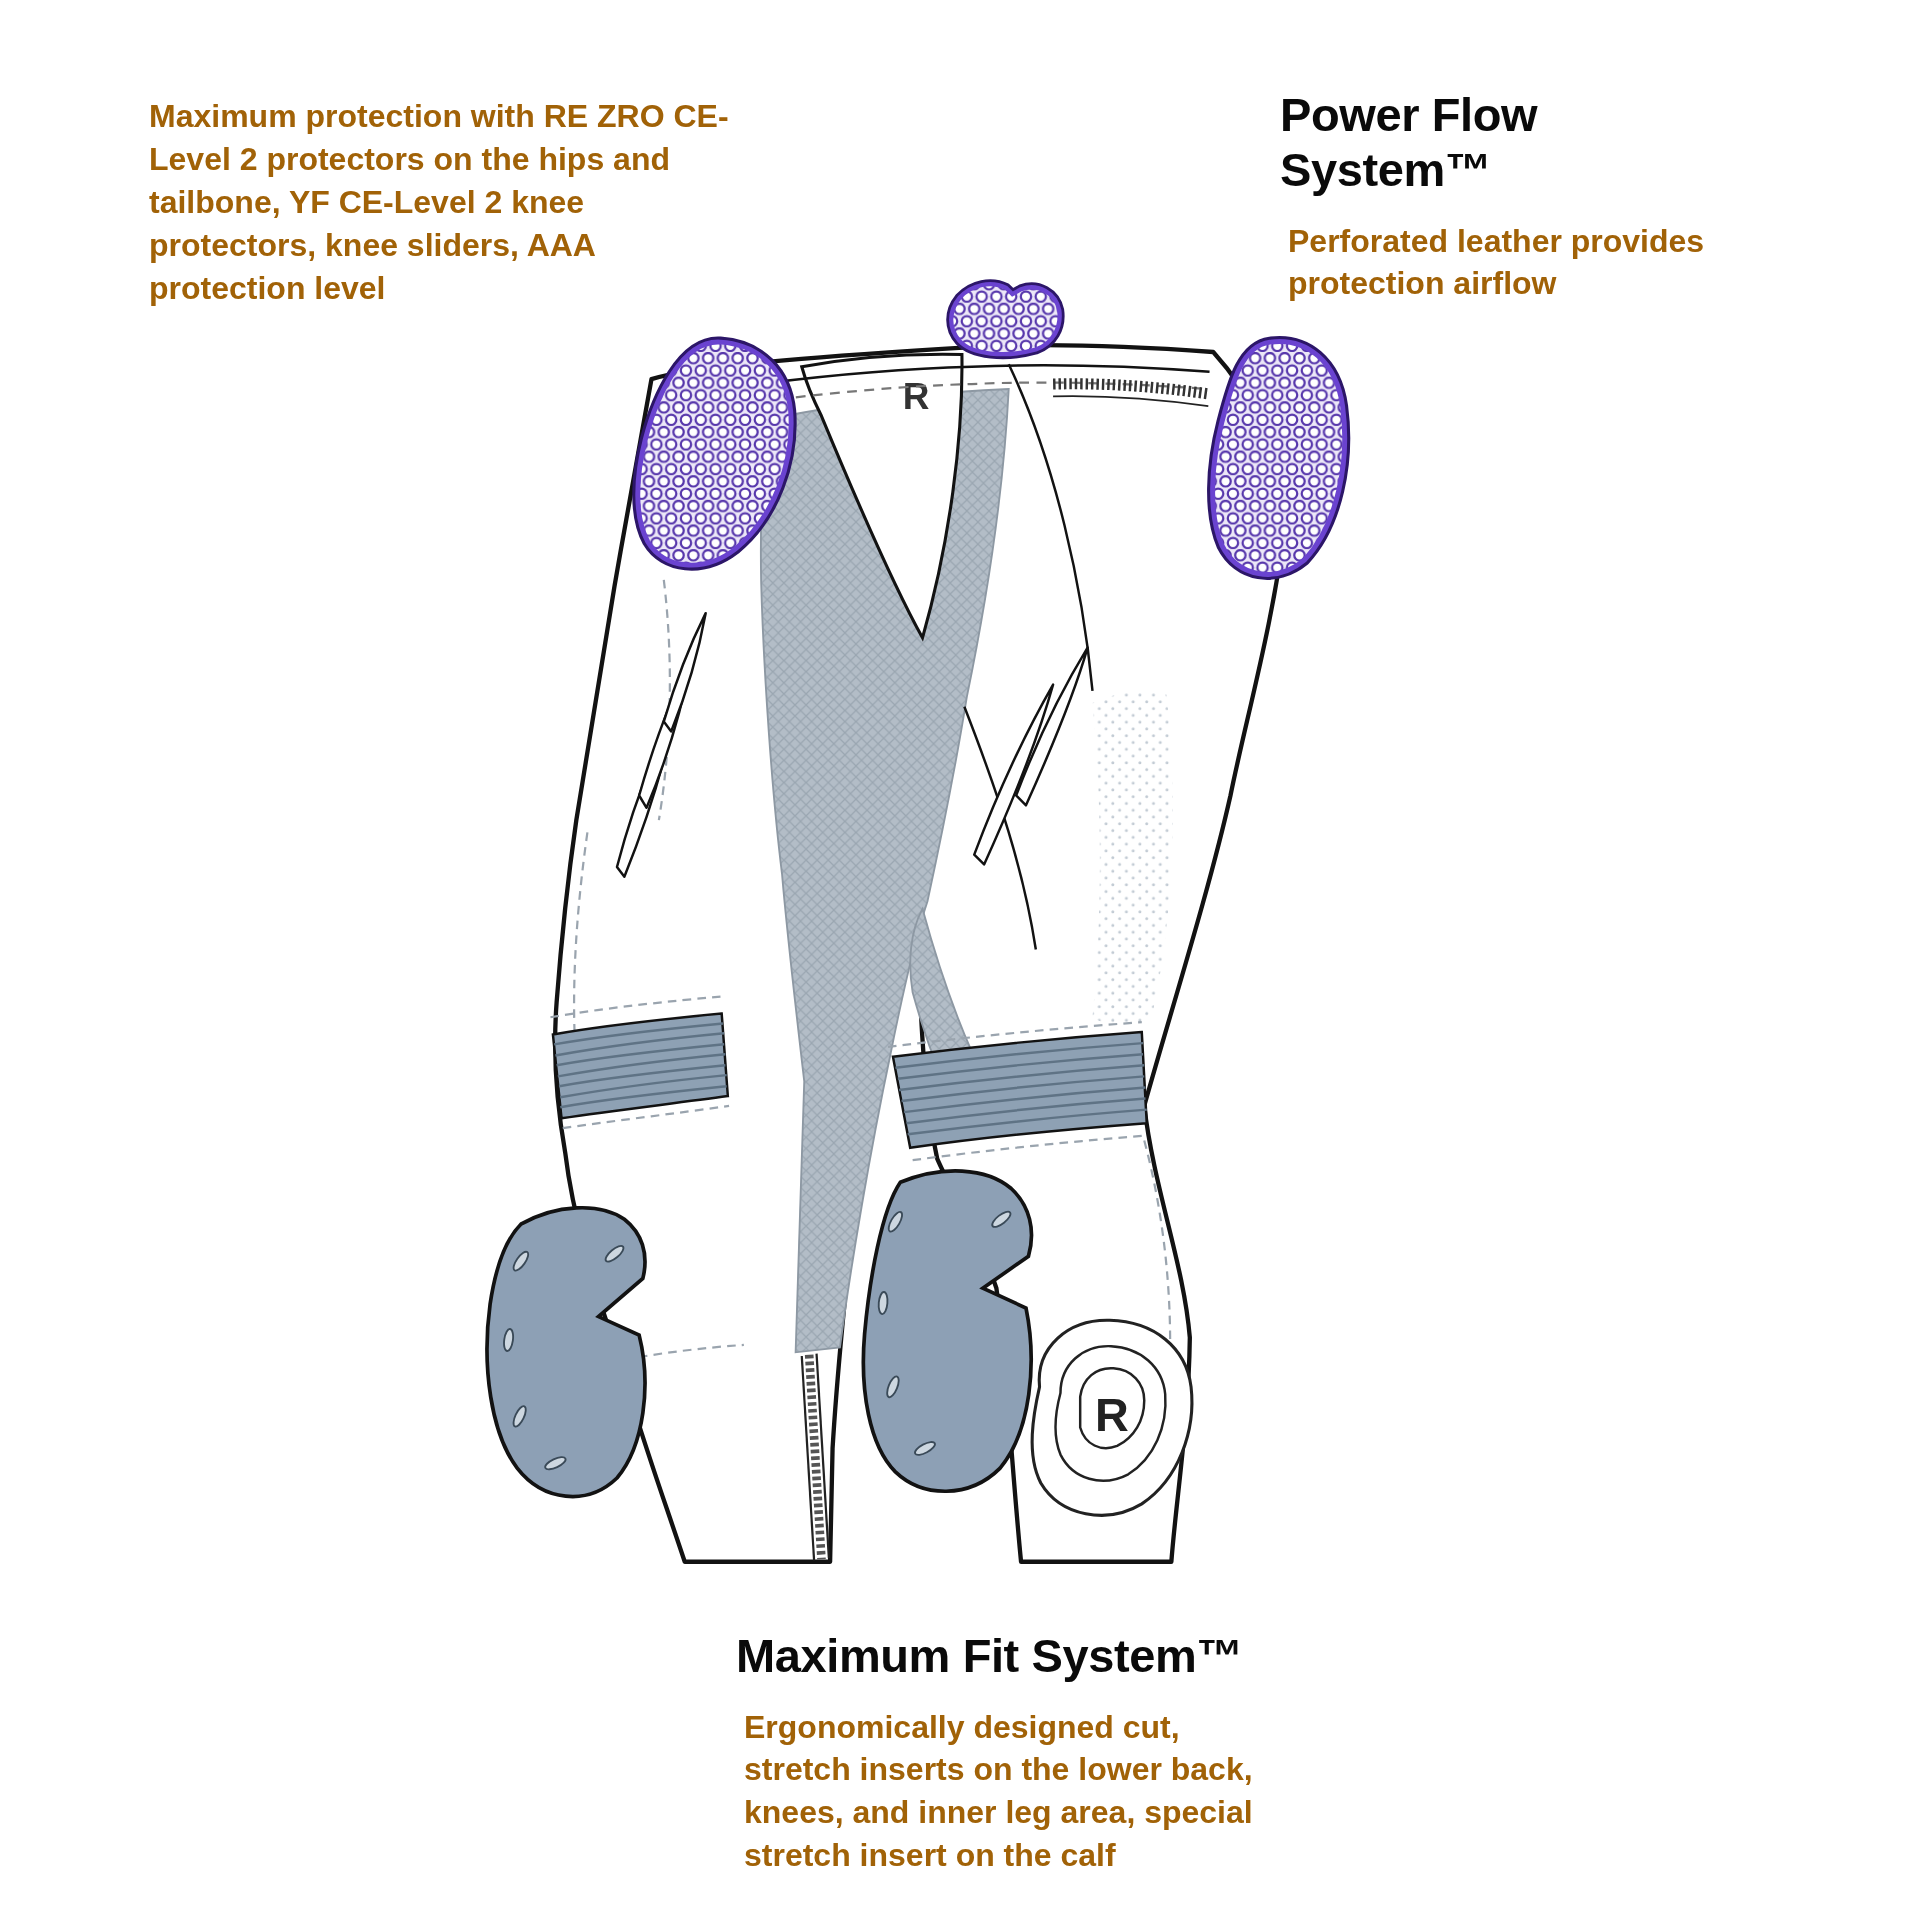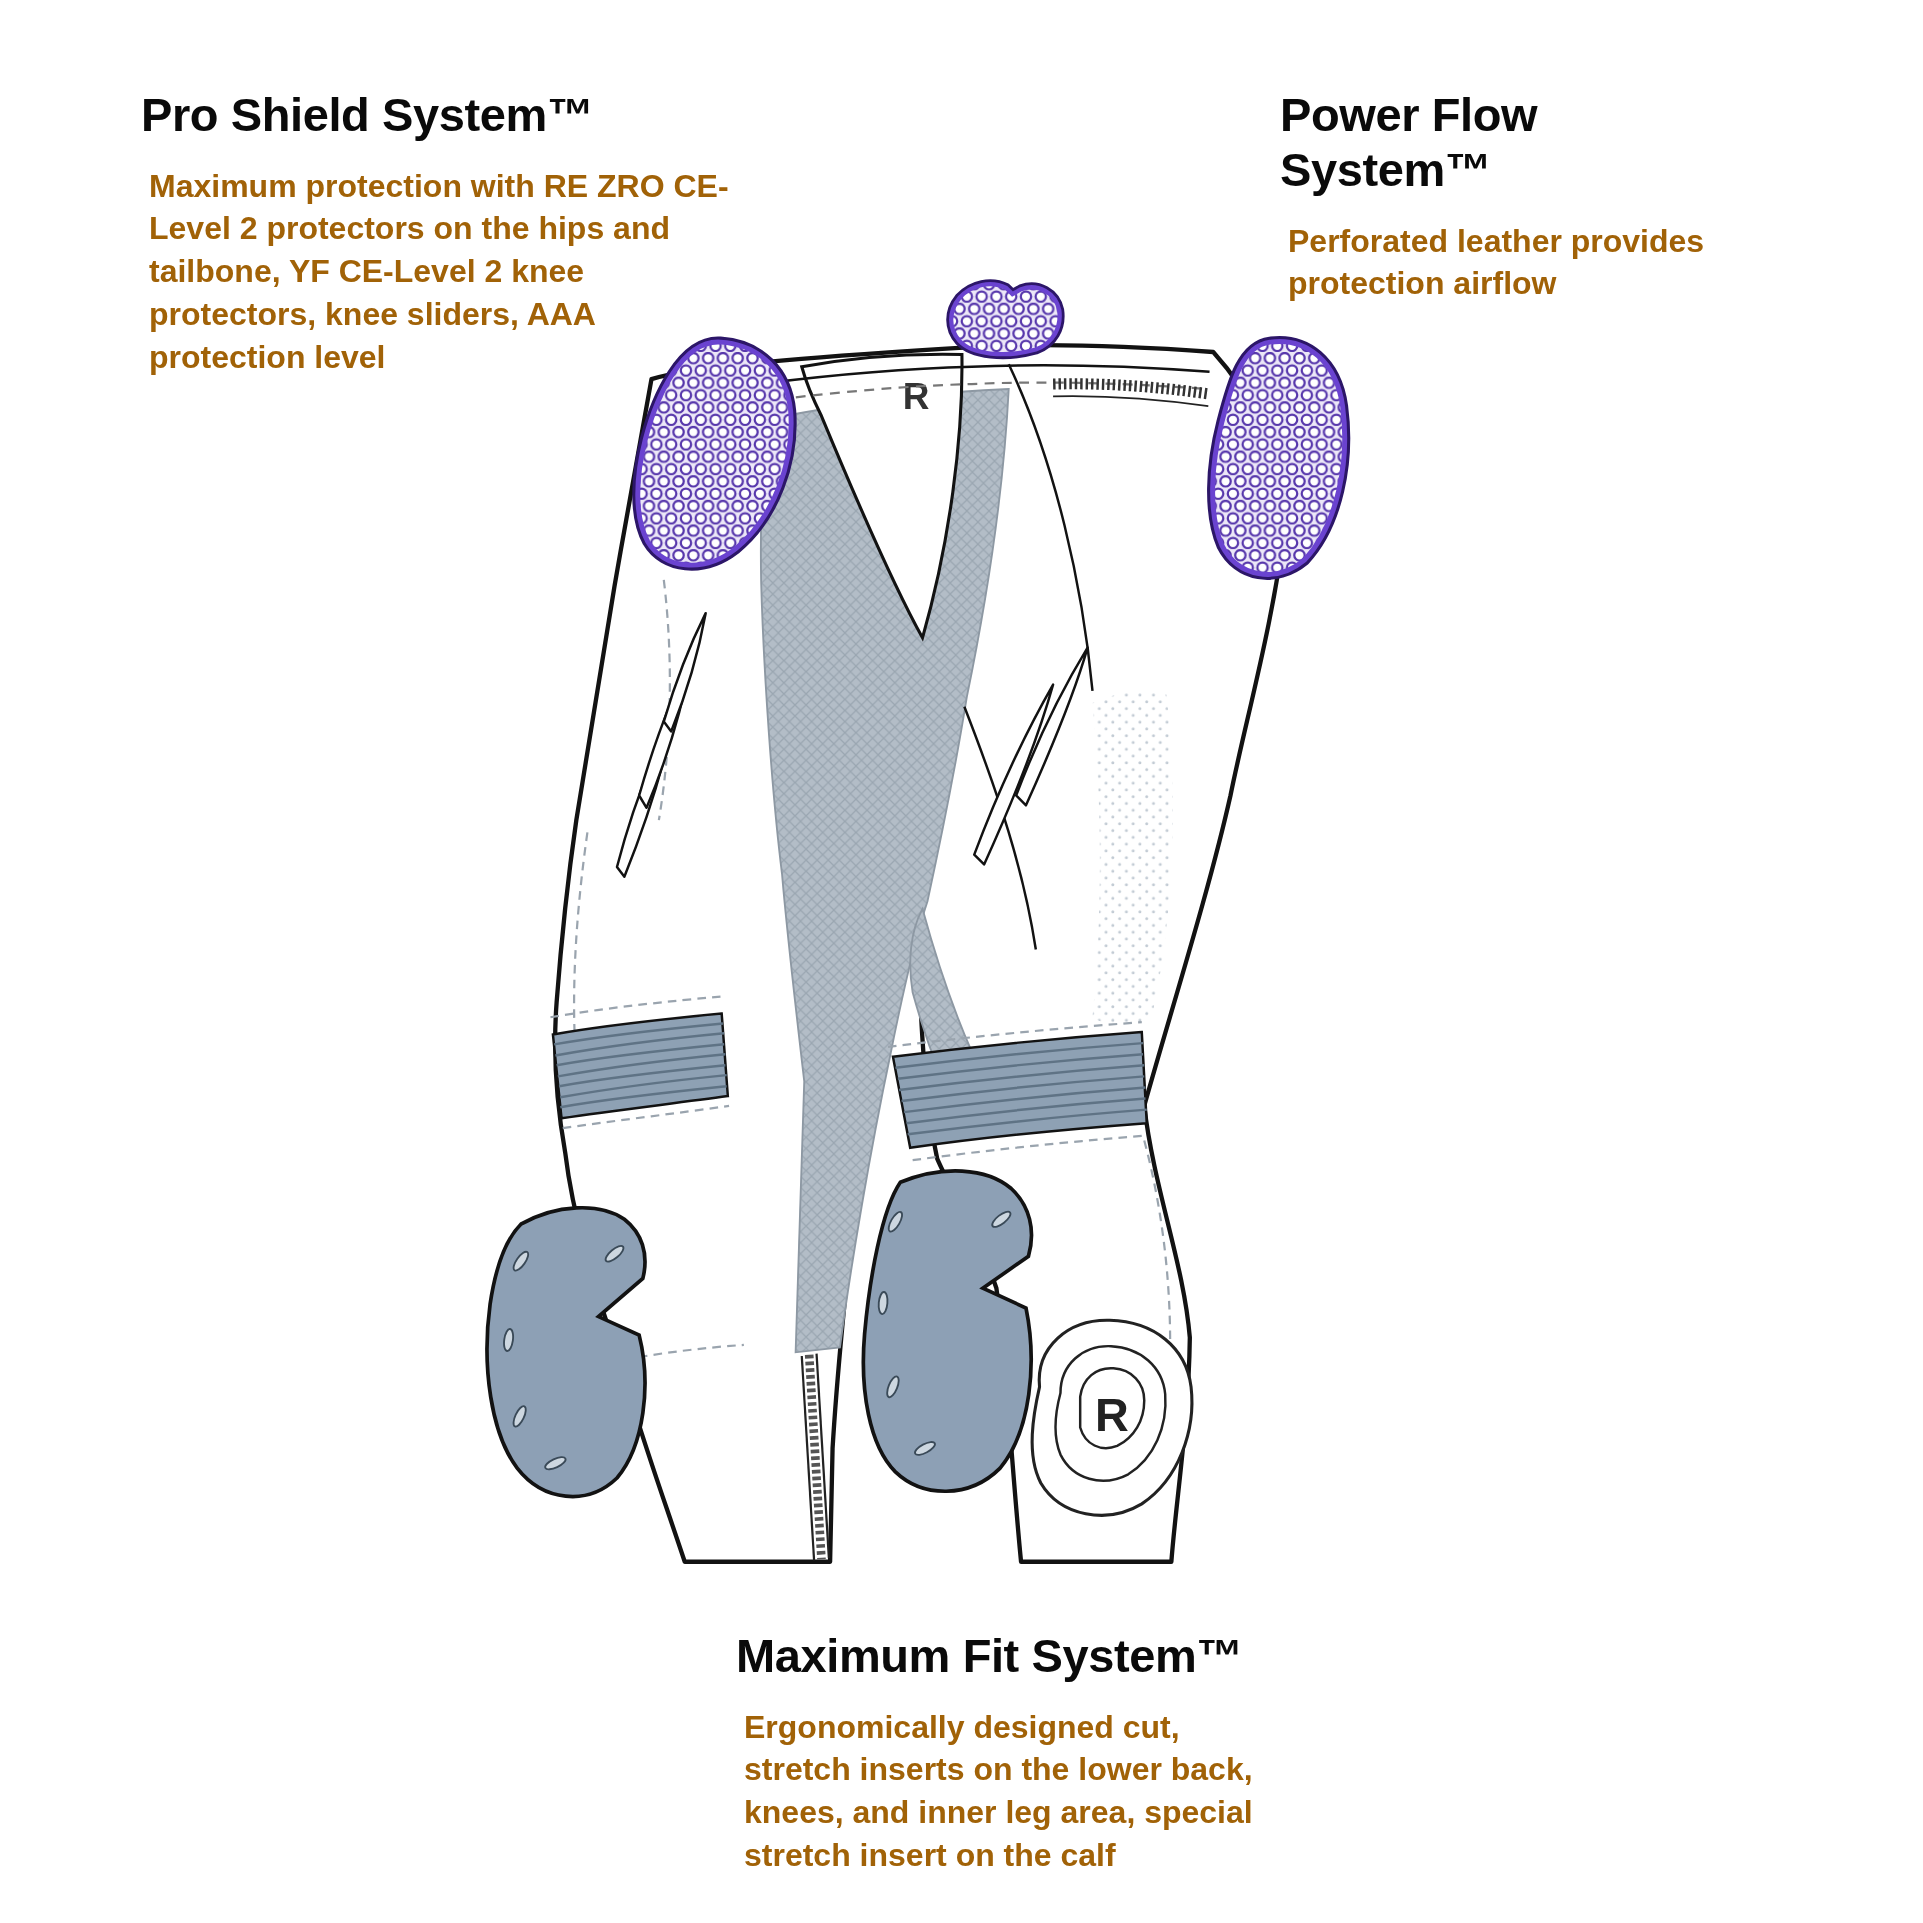--- a/index.html
+++ b/index.html
@@ -13,21 +13,20 @@
   #feature-perfect-fit{left:736px;top:1628px;width:541px;}
   #illustration-wrap{position:absolute;left:479px;top:278px;width:887px;height:1290px;}
   svg{display:block;}
 </style>
 </head>
 <body>
 
 <div id="page">
 
   <div class="feature" id="feature-pro-shield">
-    <h2>Pro Shield System™</h2>
     <p>Maximum protection with RE ZRO CE-Level 2 protectors on the hips and tailbone, YF CE-Level 2 knee protectors, knee sliders, AAA protection level</p>
   </div>
 
   <div class="feature" id="feature-power-flow">
     <h2>Power Flow System™</h2>
     <p>Perforated leather provides protection airflow</p>
   </div>
 
   <div class="feature" id="feature-perfect-fit">
     <h2>Maximum Fit System™</h2>

